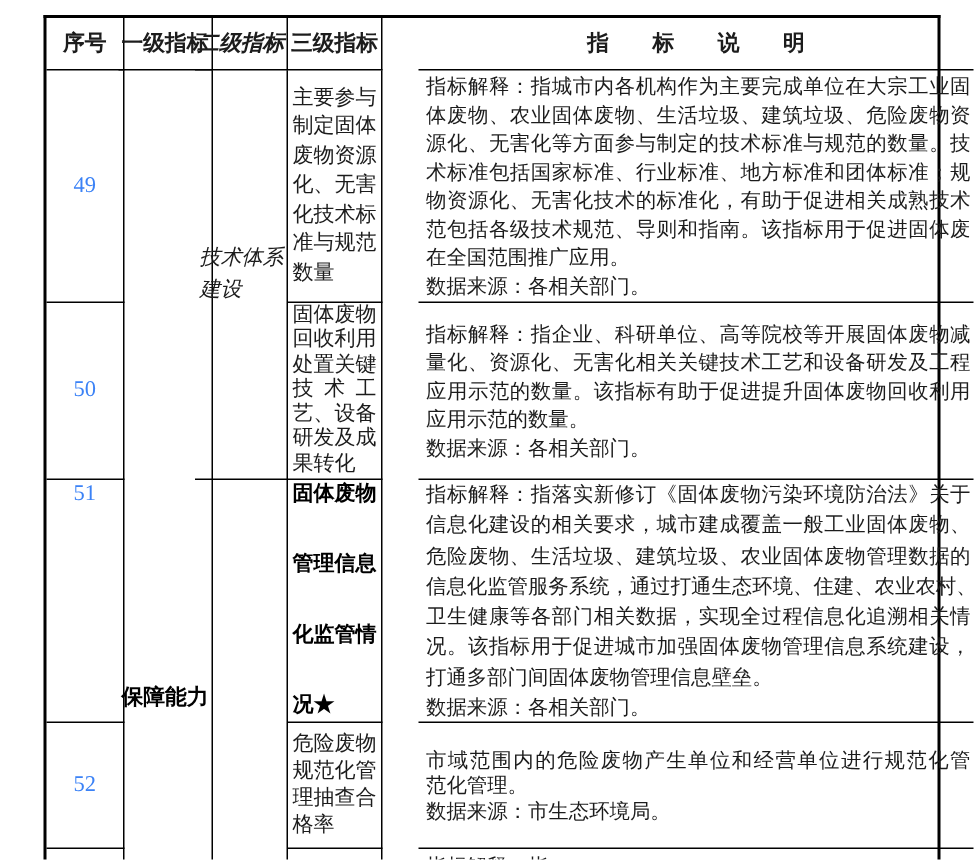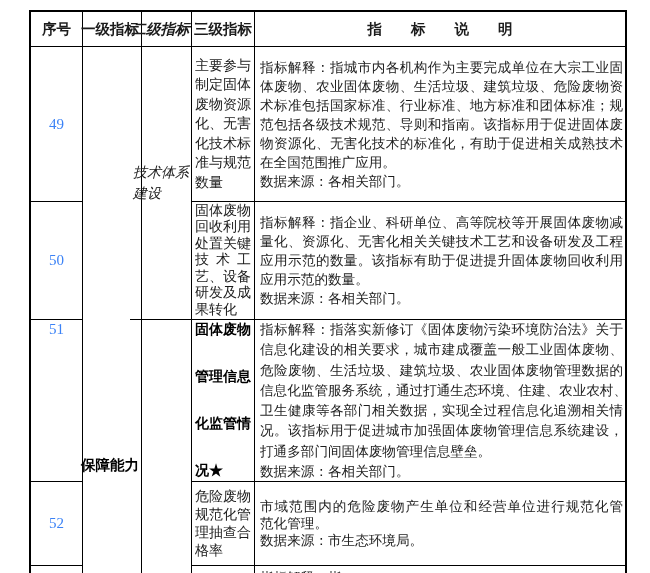--- a/index.html
+++ b/index.html
@@ -5,21 +5,21 @@
   html,body{margin:0;padding:0;background:#ffffff;}
   body{width:650px;height:573px;overflow:hidden;position:relative;
        font-family:"Liberation Serif","DejaVu Serif",serif;color:#1c1c1c;}
   .tbl{position:absolute;left:29px;top:10px;width:594px;height:563px;
        border-left:2px solid #000;border-top:2px solid #000;border-right:2px solid #000;
        box-sizing:content-box;}
   .cell{position:absolute;box-sizing:border-box;
         border-right:1px solid #000;border-bottom:1px solid #000;
         display:flex;flex-direction:column;justify-content:center;
         overflow:hidden;font-size:14px;line-height:19px;}
-  .no-br{border-right:none;}
+  .no-br{border-right:none;margin-left:24px;}
   .no-bb{border-bottom:none;}
   
   .c0{left:0;width:52px;}
   .c1{left:48px;width:63px;}
   .c2{left:99px;width:62px;font-style:italic;}
   .c3{left:161px;width:63px;}
   .c4{left:224px;width:370px;}
   
   .rh{top:0;height:35px;}
   .r49{top:35px;height:155px;}
@@ -110,23 +110,24 @@
       <div class="ln">危险废物</div>
       <div class="ln">规范化管</div>
       <div class="ln">理抽查合</div>
       <div class="ln">格率</div>
     </div>
   <div class="cell c3 rp no-bb"></div>
 
   <div class="cell desc c4 r49 no-br">
       <div class="ln j">指标解释：指城市内各机构作为主要完成单位在大宗工业固</div>
       <div class="ln j">体废物、农业固体废物、生活垃圾、建筑垃圾、危险废物资</div>
+      <div class="ln j">源化、无害化等方面参与制定的技术标准与规范的数量。技</div>
       <div class="ln j">术标准包括国家标准、行业标准、地方标准和团体标准；规</div>
+      <div class="ln j">物资源化、无害化技术的标准化，有助于促进相关成熟技术</div>
       <div class="ln j">范包括各级技术规范、导则和指南。该指标用于促进固体废</div>
-      <div class="ln j">物资源化、无害化技术的标准化，有助于促进相关成熟技术</div>
       <div class="ln">在全国范围推广应用。</div>
       <div class="ln">数据来源：各相关部门。</div>
     </div>
   <div class="cell desc c4 r50 no-br">
       <div class="ln j">指标解释：指企业、科研单位、高等院校等开展固体废物减</div>
       <div class="ln j">量化、资源化、无害化相关关键技术工艺和设备研发及工程</div>
       <div class="ln j">应用示范的数量。该指标有助于促进提升固体废物回收利用</div>
       <div class="ln">应用示范的数量。</div>
       <div class="ln">数据来源：各相关部门。</div>
     </div>

